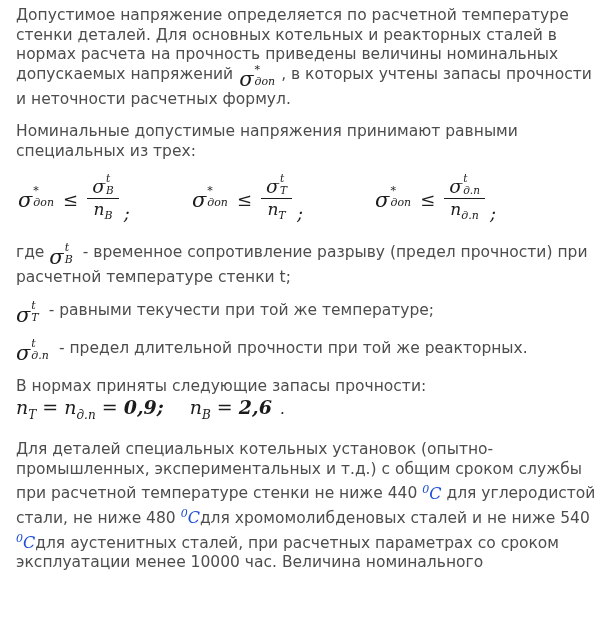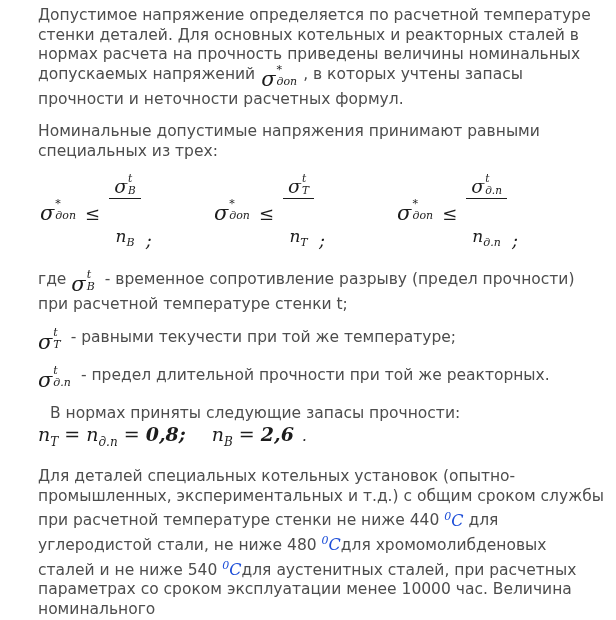--- a/index.html
+++ b/index.html
@@ -4,28 +4,28 @@
 <style>
   * { box-sizing: border-box; }
   html, body {
     margin: 0; padding: 0;
     width: 616px; height: 620px;
     background: #ffffff;
     overflow: hidden;
   }
   .page {
     width: 616px; height: 496px;
-    padding: 6px 12px 0 38px;
+    padding: 6px 12px 0 16px;
     font-family: "DejaVu Sans", "Liberation Sans", sans-serif;
     font-size: 15.5px;
     line-height: 19.5px;
     color: #4d4d4d;
   }
   p.para { margin: 0 0 13px 0; }
-  p.tight { margin: 0 0 2px 12px; }
+  p.tight { margin: 0 0 2px 0; }
 
   
   .math {
     font-family: "DejaVu Serif", "Liberation Serif", serif;
     font-style: italic;
     color: #1c1c1c;
     white-space: nowrap;
   }
   .msym { display: inline-flex; align-items: flex-start; vertical-align: -7px; }
   .msym .base { font-size: 21px; line-height: 1; }
@@ -49,21 +49,21 @@
   .frac .num {
     display: inline-flex; align-items: flex-start;
     border-bottom: 1.4px solid #1c1c1c;
     padding: 0 5px 2px 5px;
   }
   .frac .num .base { font-size: 19px; line-height: 1; }
   .frac .num .stack {
     display: inline-flex; flex-direction: column;
     font-size: 10.5px; line-height: 1.1; margin: -4px 0 0 1px;
   }
-  .frac .den { font-size: 17px; line-height: 1.15; padding-top: 1px; margin-top: 27px; }
+  .frac .den { font-size: 17px; line-height: 1.15; padding-top: 1px; }
   .frac .den sub { font-size: 11px; }
   .term { font-size: 18px; margin-left: 5px; align-self: flex-end; }
 
   .def-sym { margin-right: 10px; }
 
   .nline { font-size: 19px; }
   .nline sub { font-size: 12px; }
   .nline .gap2 { margin-left: 26px; }
   .nline .dot { font-size: 15px; margin-left: 8px; }
   p.nformula { margin: 2px 0 15px 0; }
@@ -176,17 +176,17 @@
   <p class="para"><span class="math msym def-sym">
         <span class="base">σ</span>
         <span class="stack">
           <span>t</span>
           <span>д.п</span>
         </span>
       </span><span>- предел длительной прочности при той же реакторных.</span></p>
 
   <p class="tight">В нормах приняты следующие запасы прочности:</p>
 
-  <p class="nformula"><span class="math nline"><span>n</span><sub>Т</sub><span> = </span><span>n</span><sub>д.п</sub><span> = </span><b>0,8;</b><span class="gap2"></span><span>n</span><sub>В</sub><span> = </span><b>2,6</b><span class="dot">.</span></span></p>
+  <p class="nformula"><span class="math nline"><span>n</span><sub>Т</sub><span> = </span><span>n</span><sub>д.п</sub><span> = </span><b>0,9;</b><span class="gap2"></span><span>n</span><sub>В</sub><span> = </span><b>2,6</b><span class="dot">.</span></span></p>
 
   <p class="para"><span>Для деталей специальных котельных установок (опытно-промышленных, экспериментальных и т.д.) с общим сроком службы при расчетной температуре стенки не ниже 440 </span><span class="degc"><sup>0</sup><span class="c">С</span></span><span> для углеродистой стали, не ниже 480 </span><span class="degc"><sup>0</sup><span class="c">С</span></span><span>для хромомолибденовых сталей и не ниже 540 </span><span class="degc"><sup>0</sup><span class="c">С</span></span><span>для аустенитных сталей, при расчетных параметрах со сроком эксплуатации менее 10000 час. Величина номинального</span></p>
 
 </div>
 
 </body></html>

